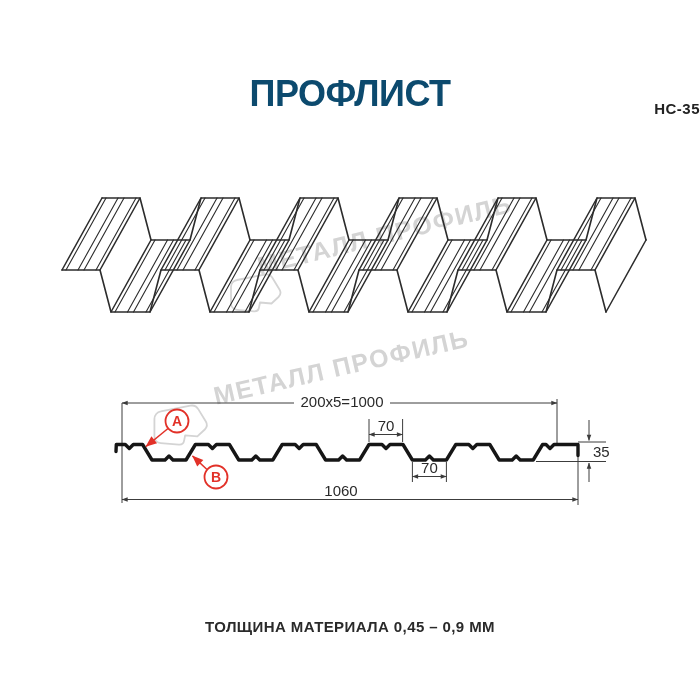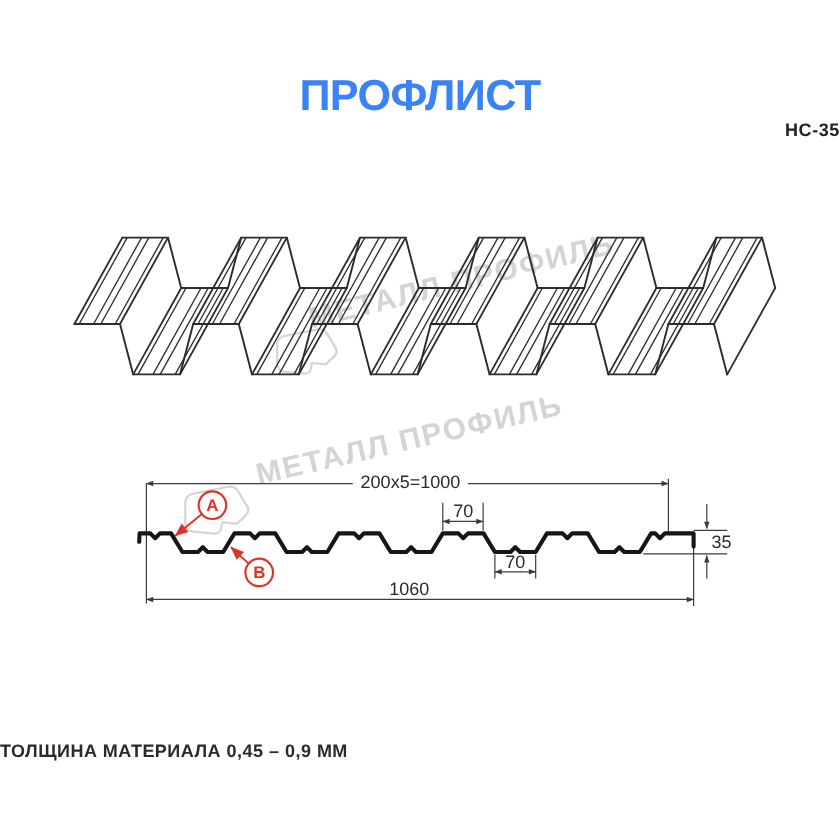--- a/index.html
+++ b/index.html
@@ -1,22 +1,22 @@
 <!DOCTYPE html>
 <html><head>
 <meta charset="utf-8">
 <style>
   html,body{margin:0;padding:0;background:#fff;}
   .page{position:relative;width:700px;height:700px;background:#fff;overflow:hidden;
         font-family:"Liberation Sans","DejaVu Sans",sans-serif;}
-  .title{position:absolute;left:0;top:62px;width:700px;text-align:center;
-         font-size:36px;font-weight:800;letter-spacing:-0.5px;color:#3b82f6;line-height:1;}
+  .title{position:absolute;left:0;top:76px;width:700px;text-align:center;
+         font-size:36px;font-weight:800;letter-spacing:-0.5px;color:#0c4a6e;line-height:1;}
   .subtitle{position:absolute;left:0;top:100px;width:700px;text-align:right;
             font-size:15px;font-weight:700;letter-spacing:0.5px;color:#222;}
-  .footer{position:absolute;left:0;top:618px;width:700px;text-align:left;
+  .footer{position:absolute;left:0;top:618px;width:700px;text-align:center;
           font-size:15px;font-weight:700;letter-spacing:0.4px;color:#2a2a2a;}
   .watermark{position:absolute;font-size:25px;font-weight:700;letter-spacing:1.5px;
              color:#d4d4d4;white-space:nowrap;transform-origin:left center;}
   .wm1{left:258px;top:252px;transform:rotate(-14deg);}
   .wm2{left:214px;top:382px;transform:rotate(-13deg);}
   svg.overlay{position:absolute;left:0;top:0;}
   text.dim{font-family:"Liberation Sans","DejaVu Sans",sans-serif;font-size:15px;fill:#2a2a2a;}
   text.mark{font-family:"Liberation Sans","DejaVu Sans",sans-serif;font-size:14px;font-weight:700;}
 </style>
 </head>

